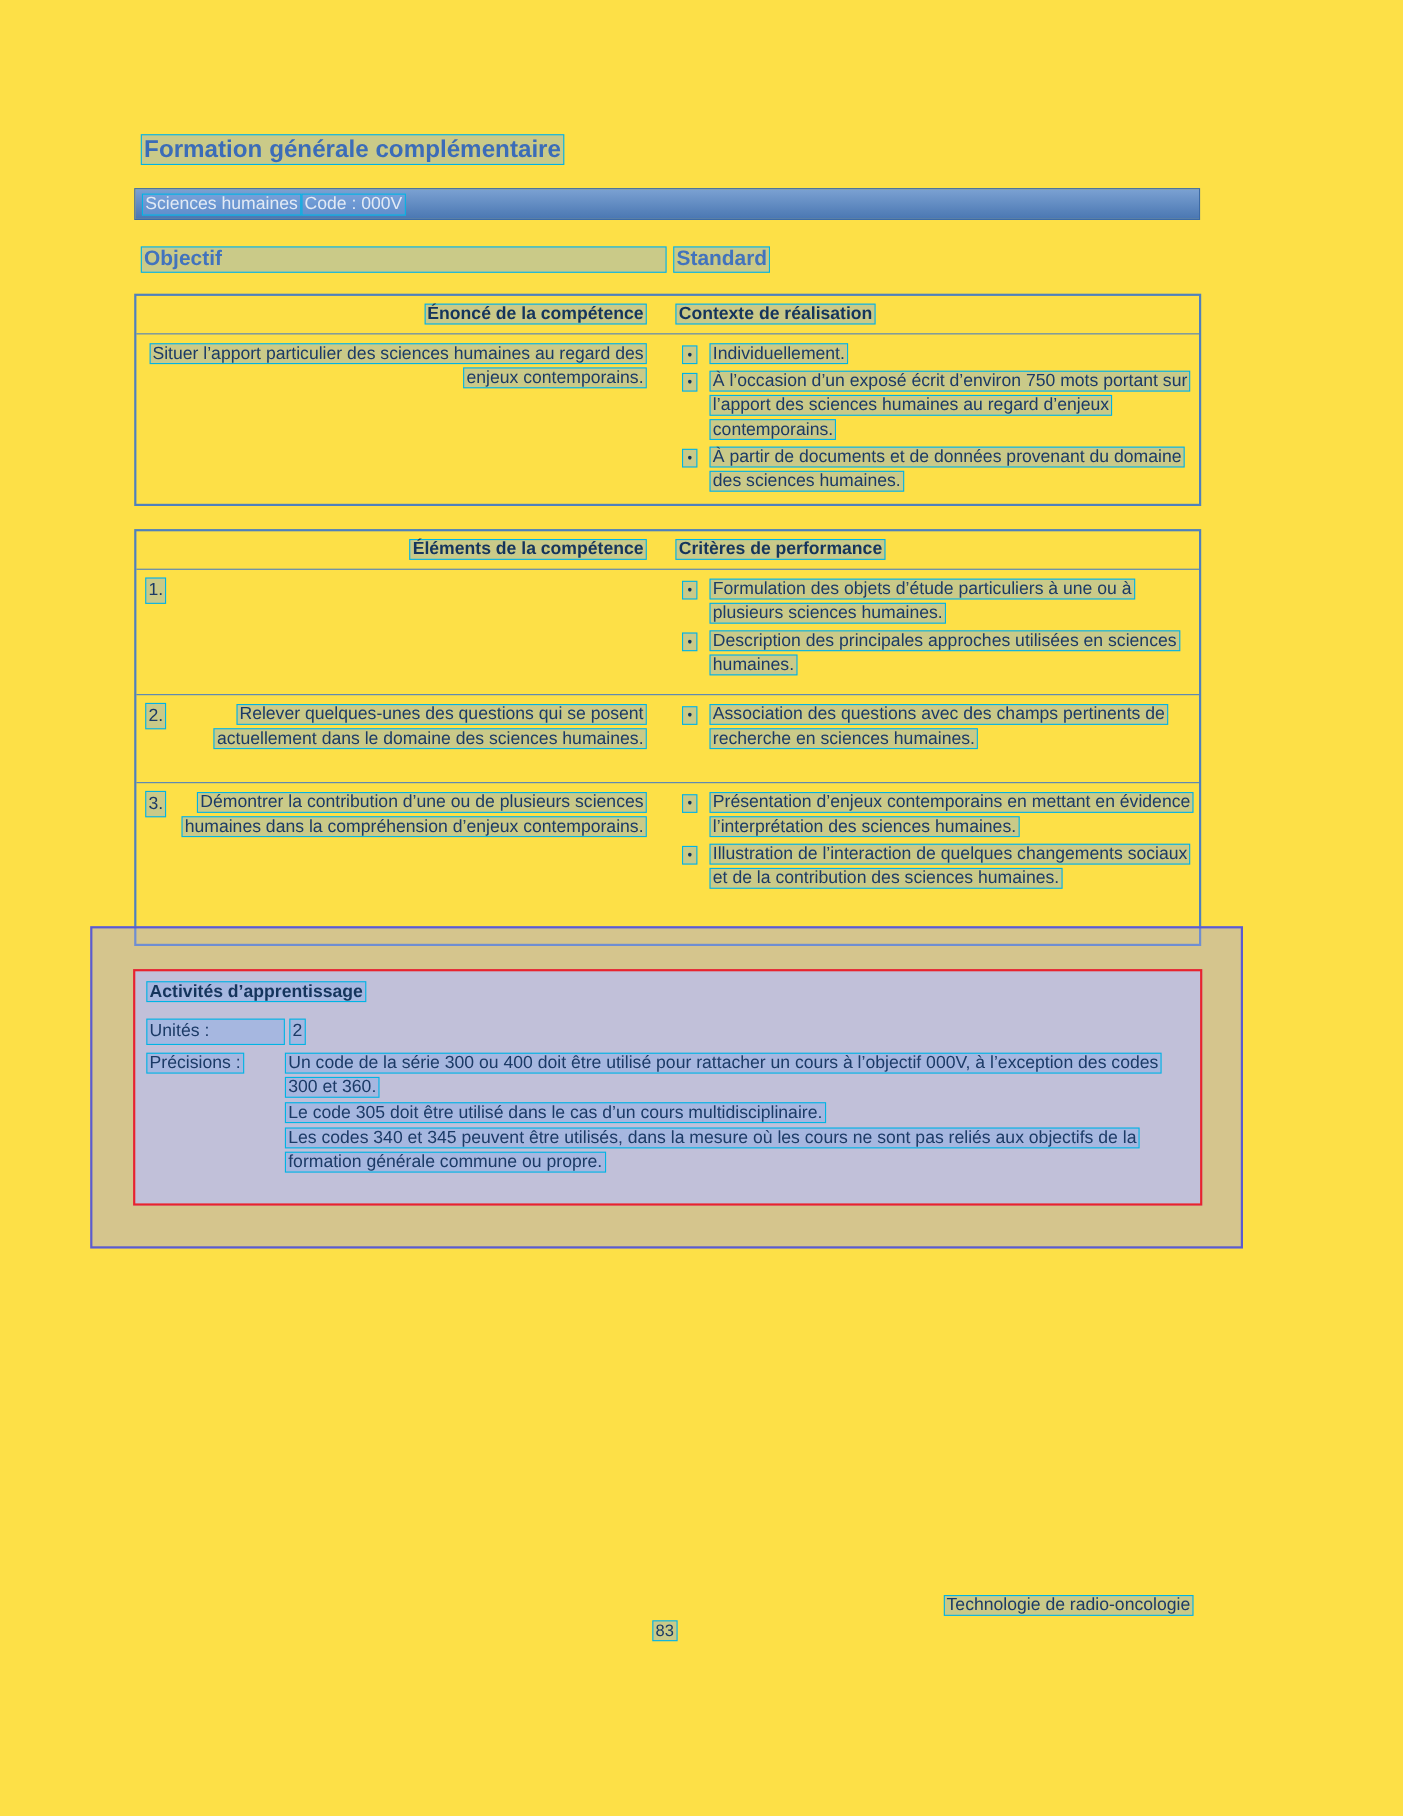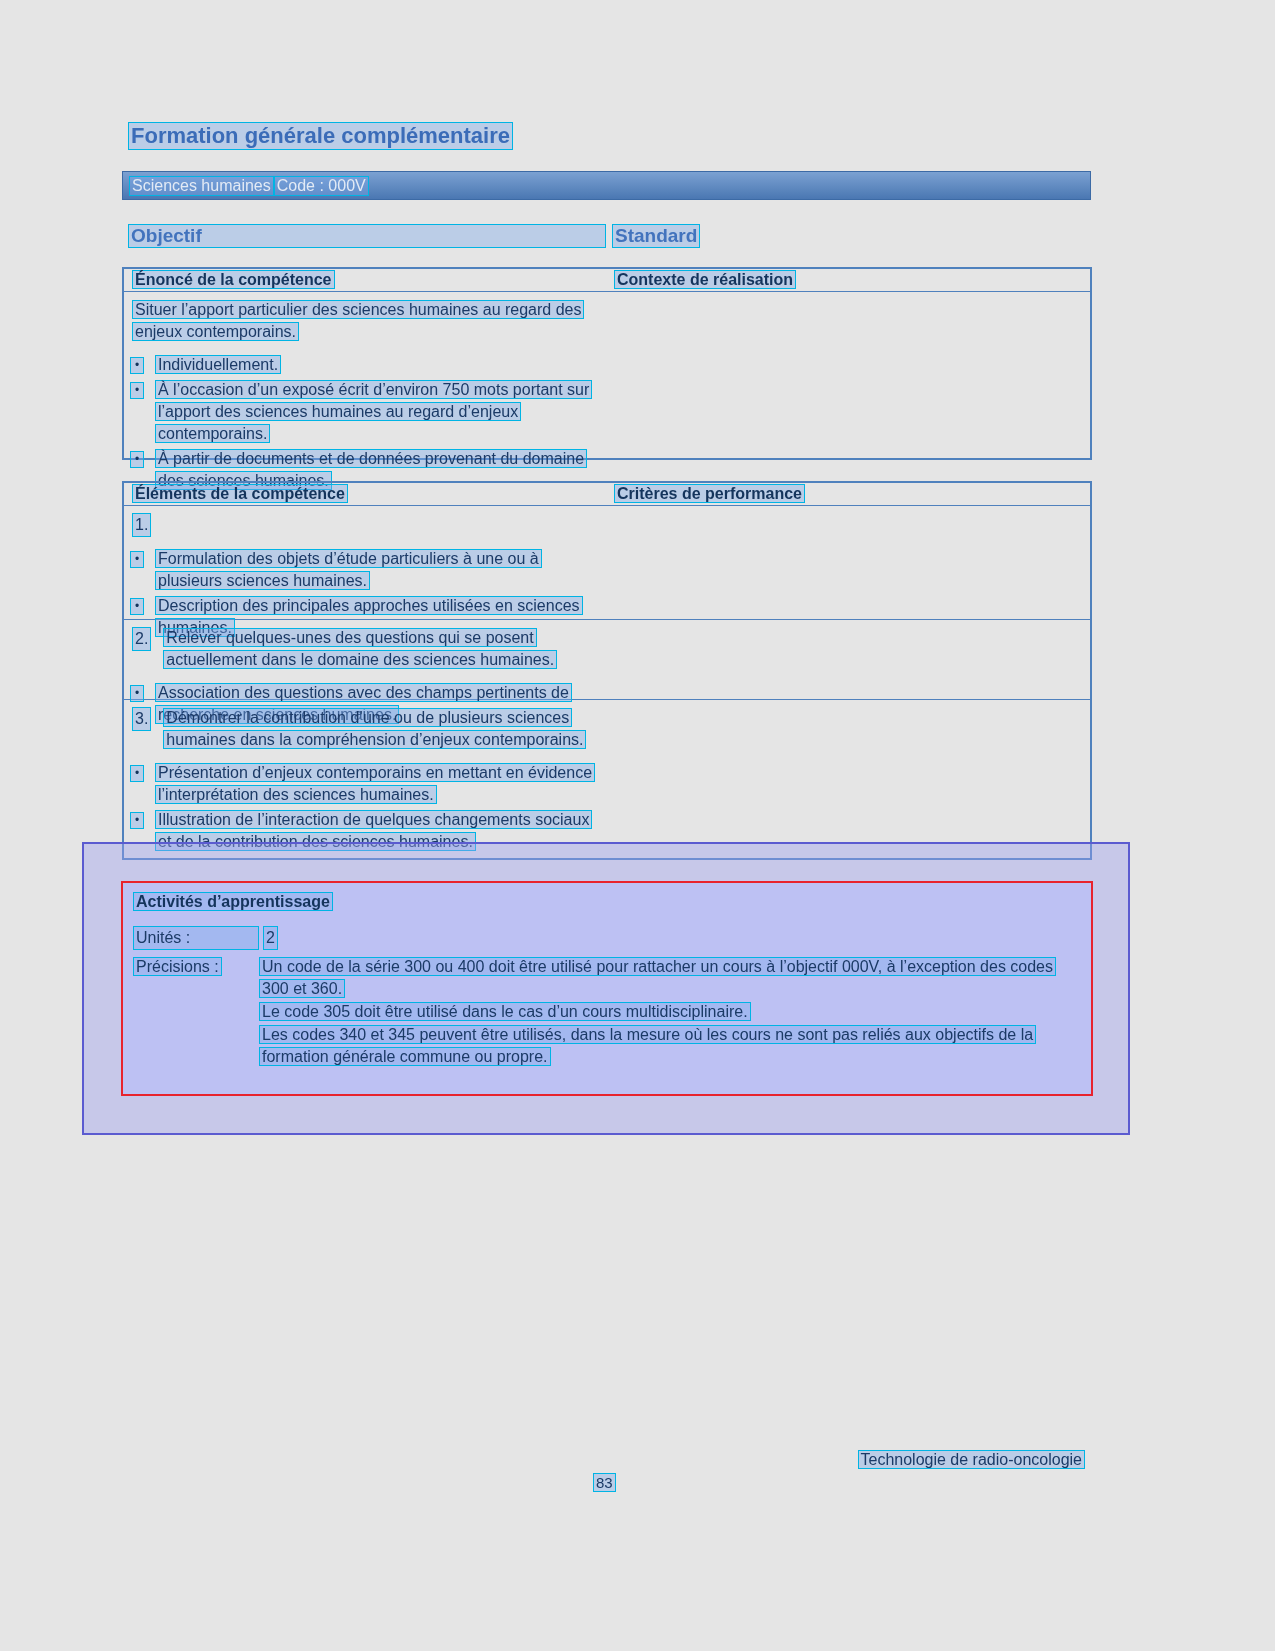--- a/index.html
+++ b/index.html
@@ -1,18 +1,18 @@
 <!DOCTYPE html>
 <html><head>
 <meta charset="utf-8">
 <style>
   * { margin:0; padding:0; box-sizing:border-box; }
   html,body { background:#ffffff; }
   .page {
-    position:relative; width:1275px; height:1651px; background:#e5e5e5;
+    position:relative; width:1275px; height:1651px; background:#fde047;
     font-family:"Liberation Sans", sans-serif; color:#1b3a66; overflow:hidden;
   }
   .hl {
     background:rgba(125,170,236,0.40);
     border:1px solid #00b4e4;
     padding:0 2px;
     -webkit-box-decoration-break:clone; box-decoration-break:clone;
   }
   .title {
     position:absolute; left:128px; top:122px;
@@ -37,25 +37,25 @@
     border:2px solid #4f81bd; background:transparent;
     display:flex; flex-direction:column;
     font-size:16px; line-height:22px;
   }
   .tbl1 { top:267px; height:193px; }
   .tbl2 { top:481px; height:379px; }
   .thead {
     display:flex; height:35px; border-bottom:1px solid #4f81bd;
     align-items:center; font-weight:bold; color:#14345c;
   }
-  .trow { display:flex; border-bottom:1px solid #4f81bd;flex-direction:column; }
+  .trow { display:flex; border-bottom:1px solid #4f81bd; }
   .trow:last-child { border-bottom:none; }
   .r-fill { flex:1; }
   .r1 { height:114px; } .r2 { height:80px; } .r3 { flex:1; }
-  .cl { width:491px; padding:7px 26px 4px 8px; }
+  .cl { width:491px; padding:7px 26px 4px 8px;text-align:right; }
   .cr { width:477px; padding:7px 6px 4px 0; }
   .thead .cl, .thead .cr { padding-top:0; padding-bottom:0; }
   .elem { display:flex; align-items:flex-start; }
   .num { flex:none; margin-right:12px; }
   .elem-text { flex:1; }
   .bullet { display:flex; margin-bottom:3px; padding-left:6px; align-items:flex-start; }
   .dot {
     flex:none; width:14px; margin-right:11px; margin-top:3px;
     font-size:12px; line-height:15px; text-align:center; color:#14345c;
   }

